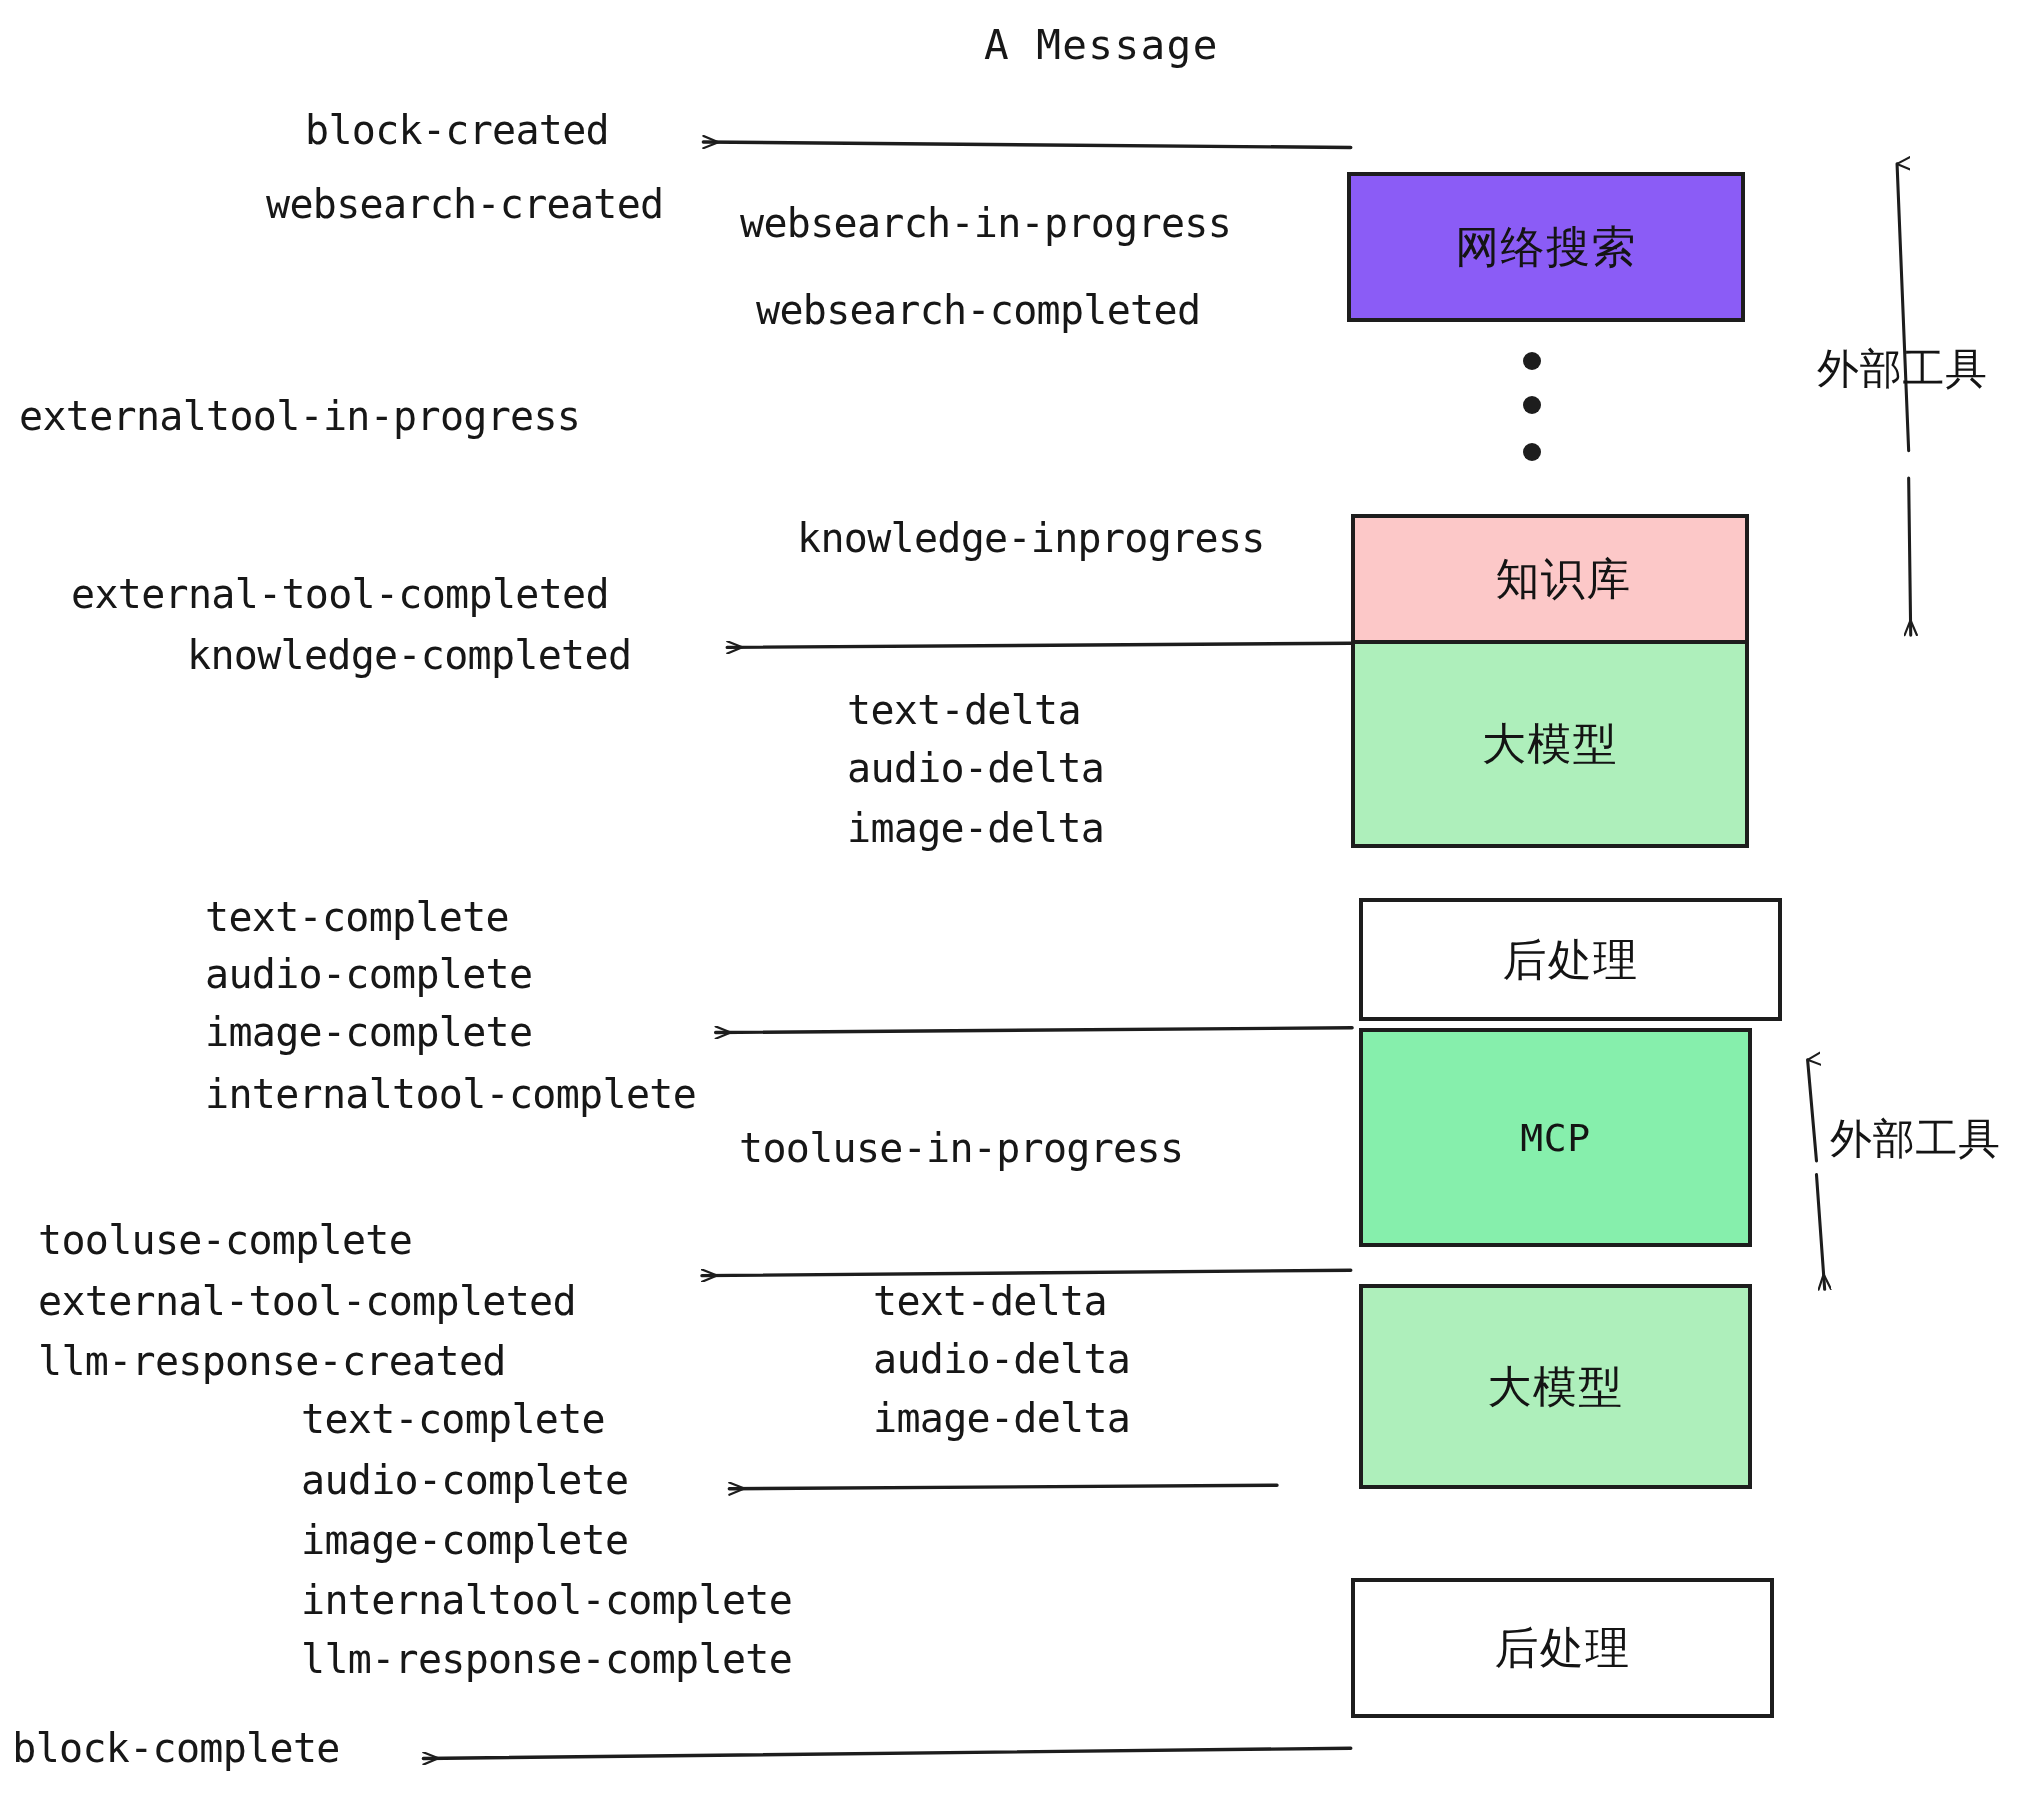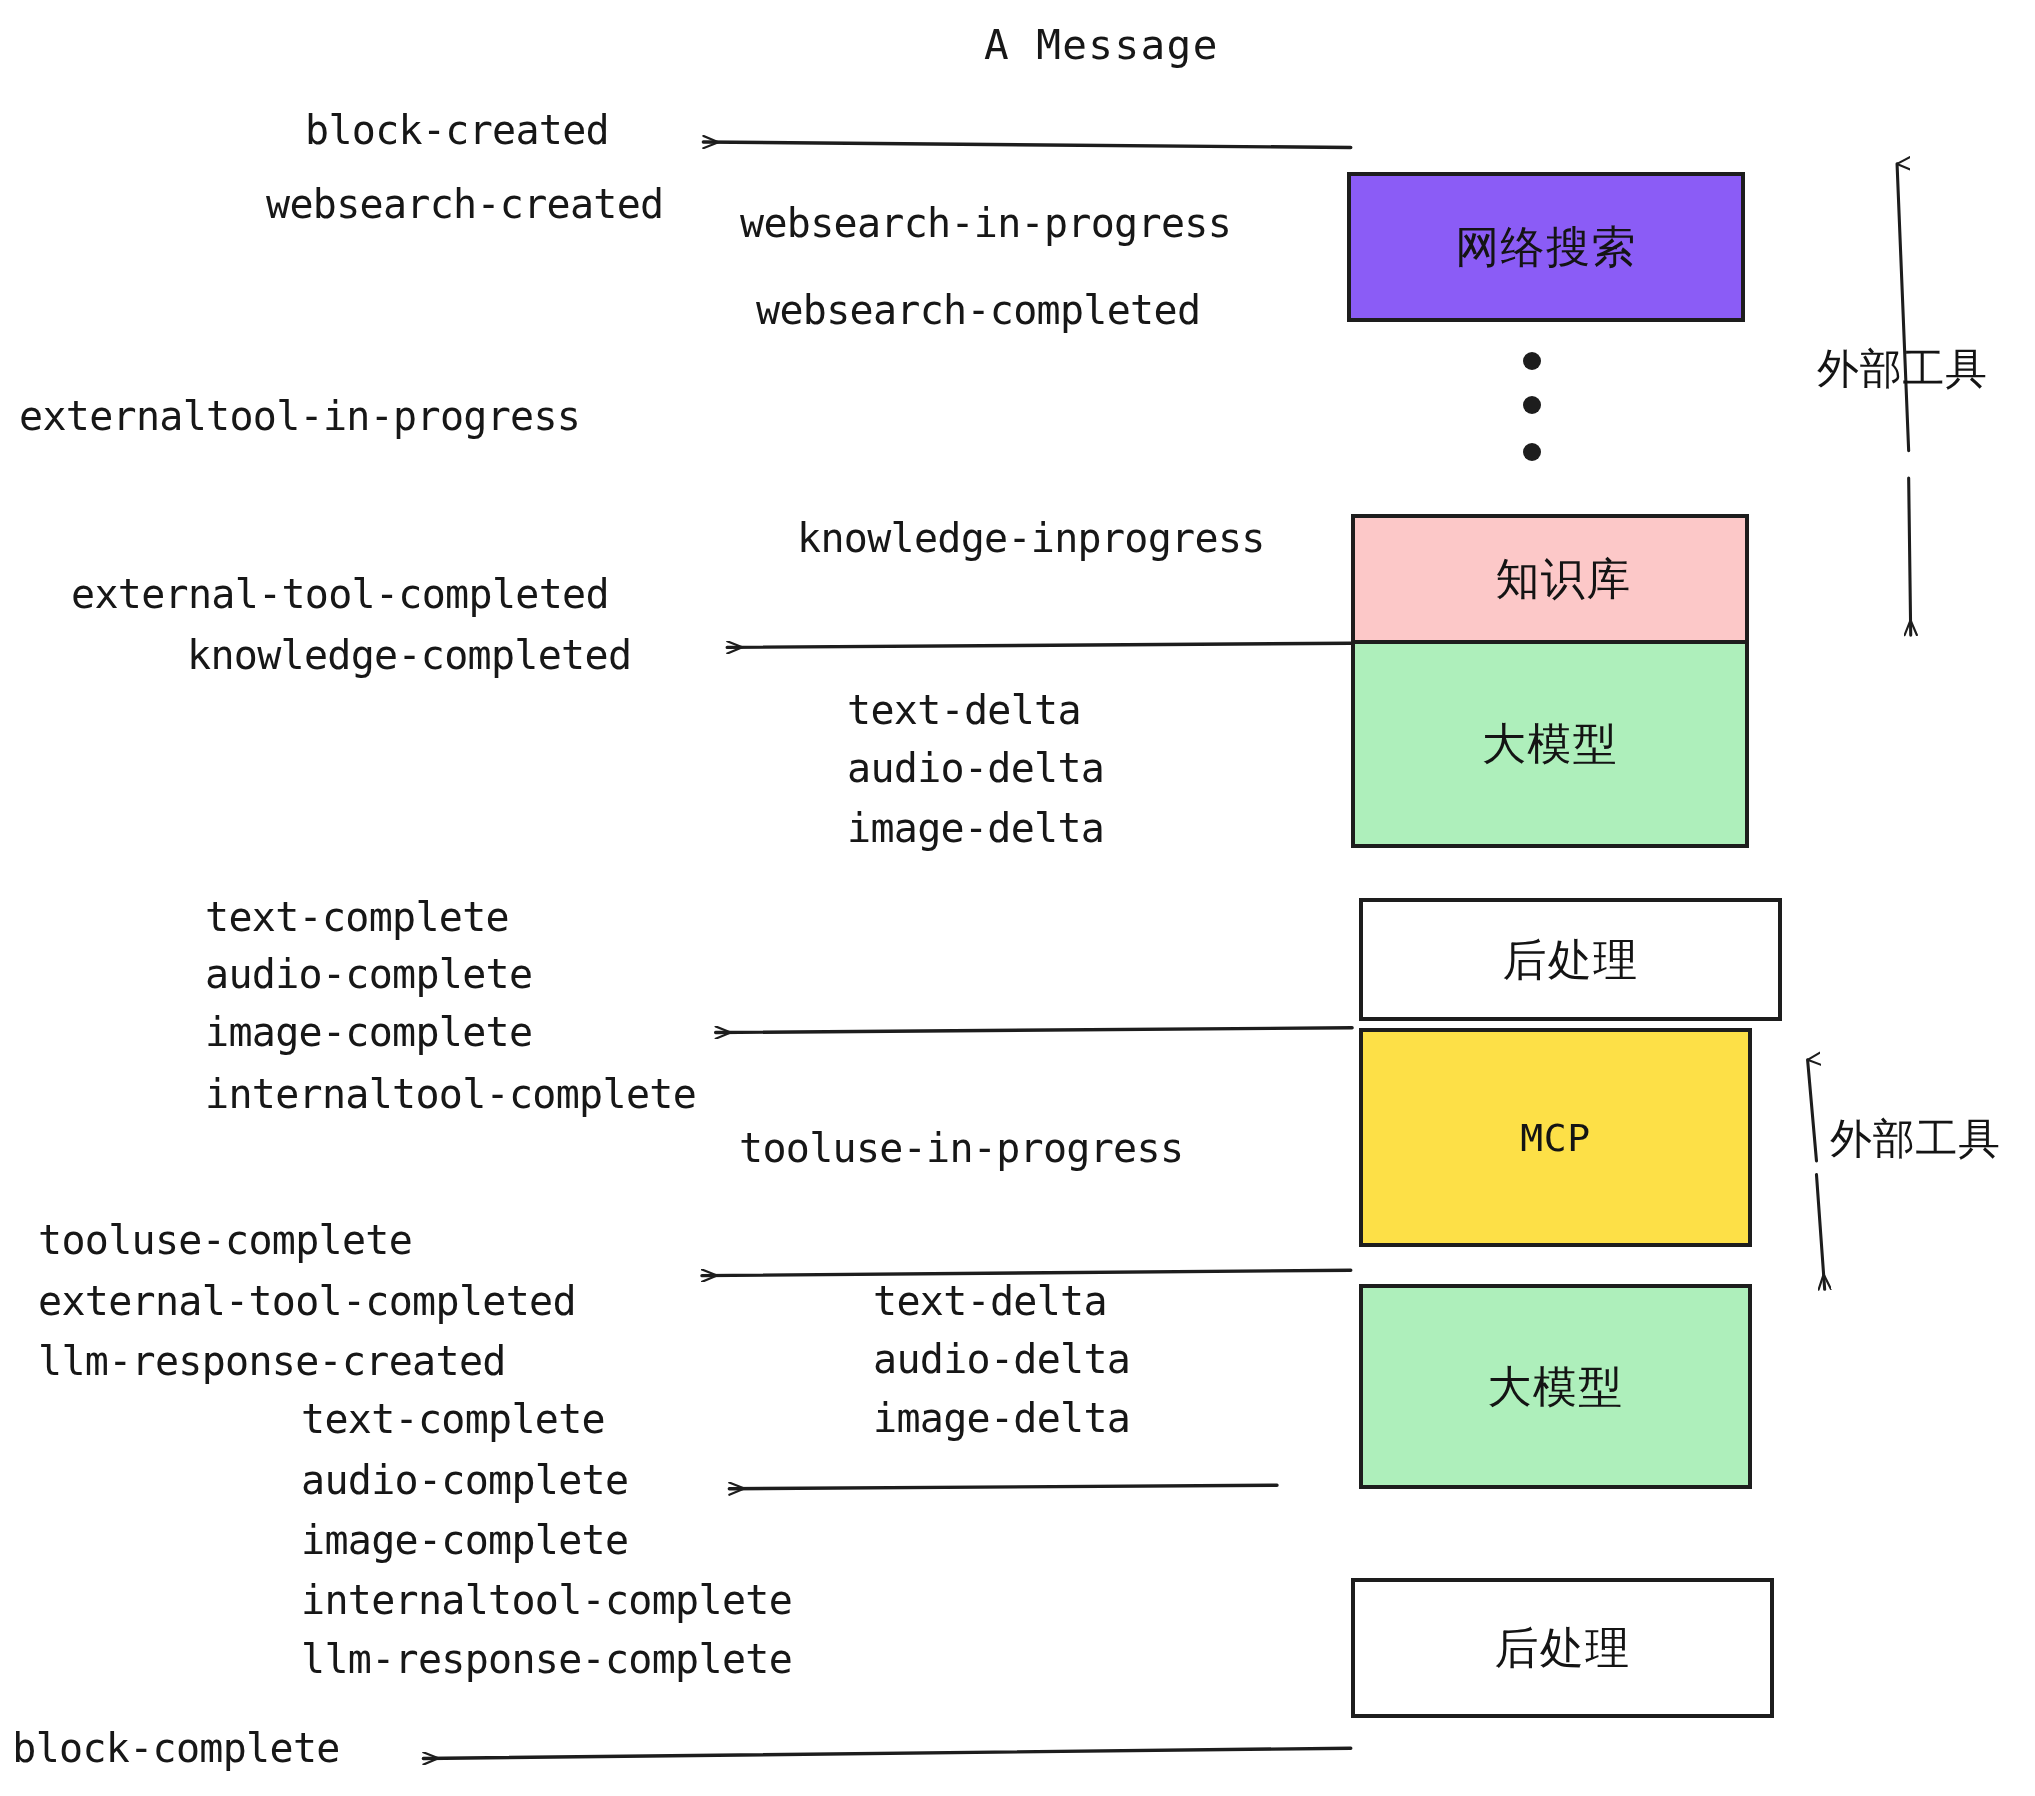--- a/index.html
+++ b/index.html
@@ -103,21 +103,21 @@
       </div>
       <div class="box" style="left: 1351px; top: 514px; width: 398px; height: 130px; background: rgb(252, 200, 200); padding-left: 27px;">
         <span class="boxtxt">知识库</span>
       </div>
       <div class="box" style="left: 1351px; top: 640px; width: 398px; height: 208px; background: rgb(174, 239, 187);">
         <span class="boxtxt">大模型</span>
       </div>
       <div class="box" style="left: 1359px; top: 898px; width: 423px; height: 123px; background: rgb(255, 255, 255);">
         <span class="boxtxt">后处理</span>
       </div>
-      <div class="box mcp" style="left: 1359px; top: 1028px; width: 393px; height: 219px; background: #fde047;">
+      <div class="box mcp" style="left: 1359px; top: 1028px; width: 393px; height: 219px; background: #86efac;">
         <span class="boxtxt">MCP</span>
       </div>
       <div class="box" style="left: 1359px; top: 1284px; width: 393px; height: 205px; background: rgb(174, 239, 187);">
         <span class="boxtxt">大模型</span>
       </div>
       <div class="box" style="left: 1351px; top: 1578px; width: 423px; height: 140px; background: rgb(255, 255, 255);">
         <span class="boxtxt">后处理</span>
       </div>
     </div>
   <div id="events-layer">

